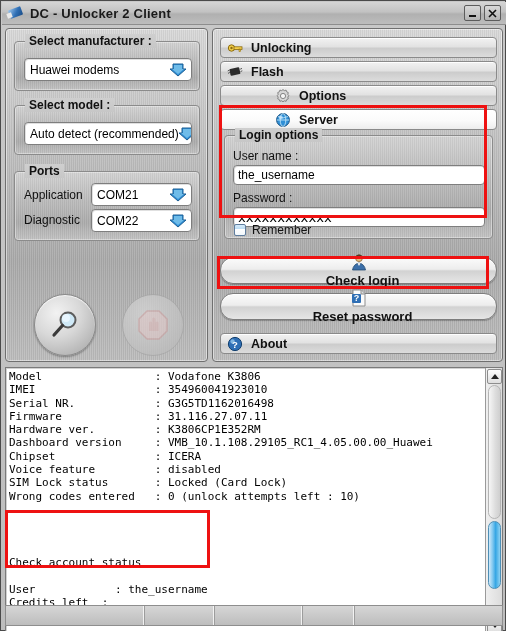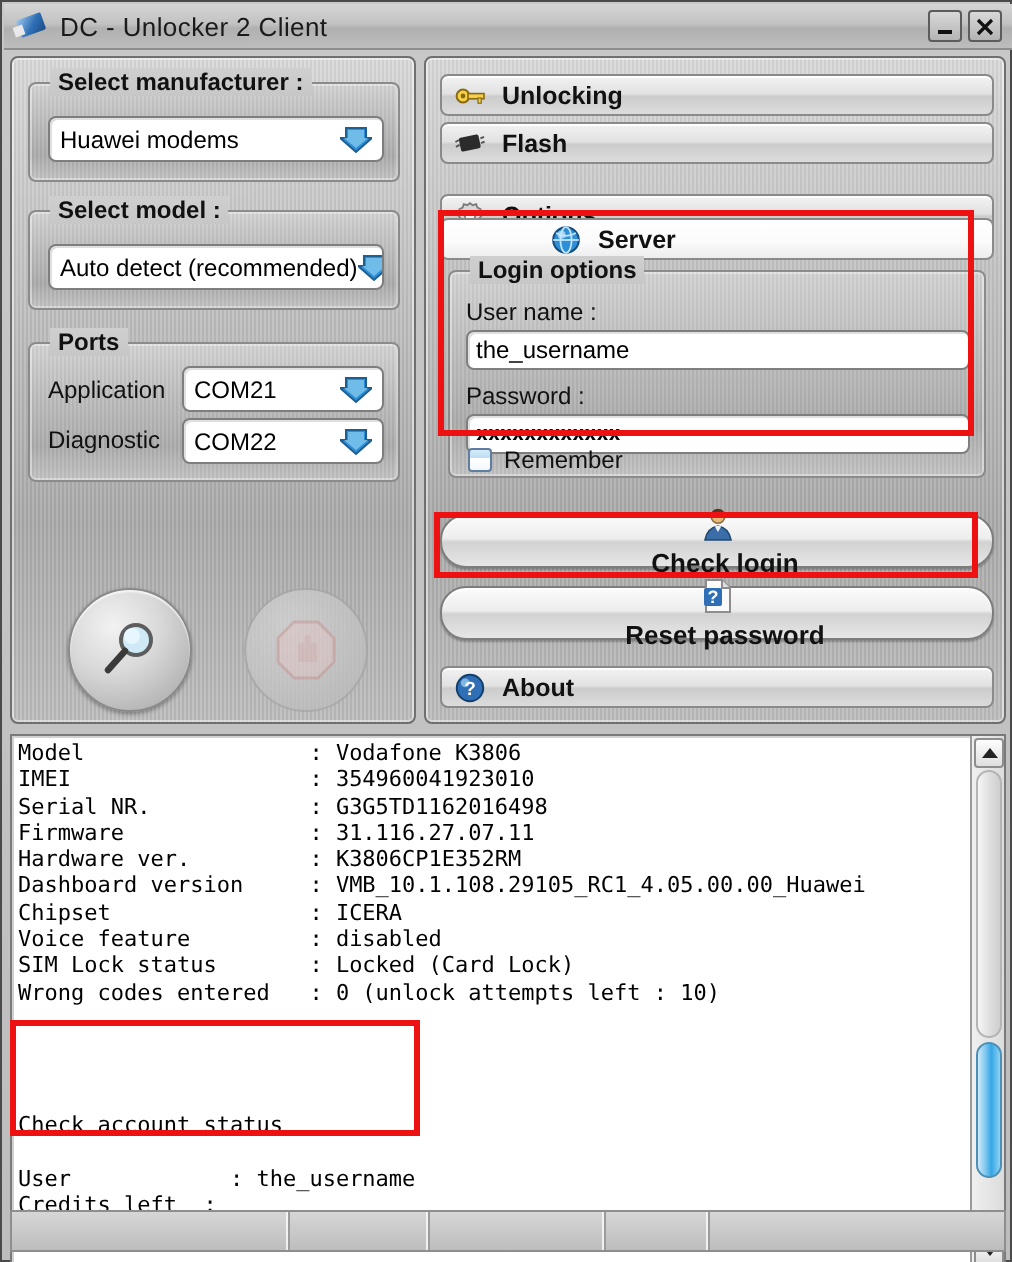--- a/index.html
+++ b/index.html
@@ -33,21 +33,21 @@
     position:absolute; left:2px; top:3px; width:13px; height:9px;
     background:linear-gradient(135deg,#9fc8ee 0%,#2f6fb5 55%,#1b4c86 100%);
     transform:rotate(-20deg);
     border-radius:1px;
   }
   #title-icon .tip{
     position:absolute; left:0px; top:8px; width:5px; height:5px;
     background:#e9e9e9; transform:rotate(-20deg);
   }
   #title-text{
-    margin-left:5px; font-size:13px; font-weight:normal; color:#1a1a1a;
+    margin-left:5px; font-size:13px; font-weight:bold; color:#1a1a1a;
     letter-spacing:.2px;
     font-family:"Liberation Sans", sans-serif;
   }
   #title-buttons{ margin-left:auto; margin-right:5px; display:flex; gap:3px; }
   .tbtn{
     width:17px; height:16px;
     background:linear-gradient(180deg,#d8d8d8,#b4b4b4);
     border:1px solid #5c5c5c;
     border-radius:2px;
     display:flex; align-items:center; justify-content:center;
@@ -161,21 +161,21 @@
     position:absolute; height:20px;
     background:#fff; border:1px solid #7e7e7e; border-radius:4px;
     box-shadow:inset 1px 1px 0 rgba(0,0,0,.12);
     display:flex; align-items:center;
   }
   .tinput span{
     margin-left:4px; font-size:12px; color:#000;
     font-family:"Liberation Sans", sans-serif; white-space:nowrap; overflow:hidden;
   }
   .tinput span.pw{
-    font-family:"DejaVu Sans Mono", monospace; font-size:10px; letter-spacing:0px;font-weight:bold;
+    font-family:"DejaVu Sans Mono", monospace; font-size:13px; letter-spacing:0px;
   }
 
   
   #remember-row{ position:absolute; left:232px; top:221px; display:flex; align-items:center; }
   #remember-box{
     width:12px; height:12px; border:1px solid #5f7d9e; border-radius:2px;
     background:linear-gradient(180deg,#d7ecfb 0%,#bcdcf3 40%,#ffffff 42%,#f2f8fc 100%);
     flex:none;
   }
   #remember-label{ margin-left:6px; font-size:12px; color:#111; font-family:"Liberation Sans", sans-serif; }
@@ -354,21 +354,21 @@
         <svg width="16" height="16" viewBox="0 0 16 16">
           <circle cx="4.5" cy="8" r="3.2" fill="#f5d04a" stroke="#8a6a10" stroke-width="1"></circle>
           <circle cx="4.5" cy="8" r="1.2" fill="#8a6a10"></circle>
           <rect x="7" y="6.8" width="8" height="2.6" fill="#f5d04a" stroke="#8a6a10" stroke-width=".8"></rect>
           <rect x="12" y="9" width="1.6" height="2.6" fill="#f5d04a" stroke="#8a6a10" stroke-width=".6"></rect>
         </svg>
       </span>
       <span class="tlabel">Unlocking</span>
     </div>
 
-    <div class="tabbtn" style="top:68px;">
+    <div class="tabbtn" style="top:56px;padding-left:48px;">
       <span class="tabicon">
         <svg width="16" height="16" viewBox="0 0 16 16">
           <path d="M8 1.6 l1.4 1 l1.7-.5 l.6 1.7 l1.6 .8 l-.5 1.7 l1 1.4 l-1 1.4 l.5 1.7 l-1.6 .8 l-.6 1.7 l-1.7-.5 l-1.4 1 l-1.4-1 l-1.7 .5 l-.6-1.7 l-1.6-.8 l.5-1.7 l-1-1.4 l1-1.4 l-.5-1.7 l1.6-.8 l.6-1.7 l1.7 .5 z" fill="#d6d6d6" stroke="#7b7b7b" stroke-width=".9"></path>
           <circle cx="8" cy="8" r="2.6" fill="#f4f4f4" stroke="#7b7b7b" stroke-width=".9"></circle>
         </svg>
       </span>
       <span class="tlabel">Options</span>
     </div>
 
     <div class="tabbtn" style="top:80px; background:linear-gradient(180deg,#ffffff 0%,#fbfbfb 55%,#ededed 100%);padding-left:48px;">

